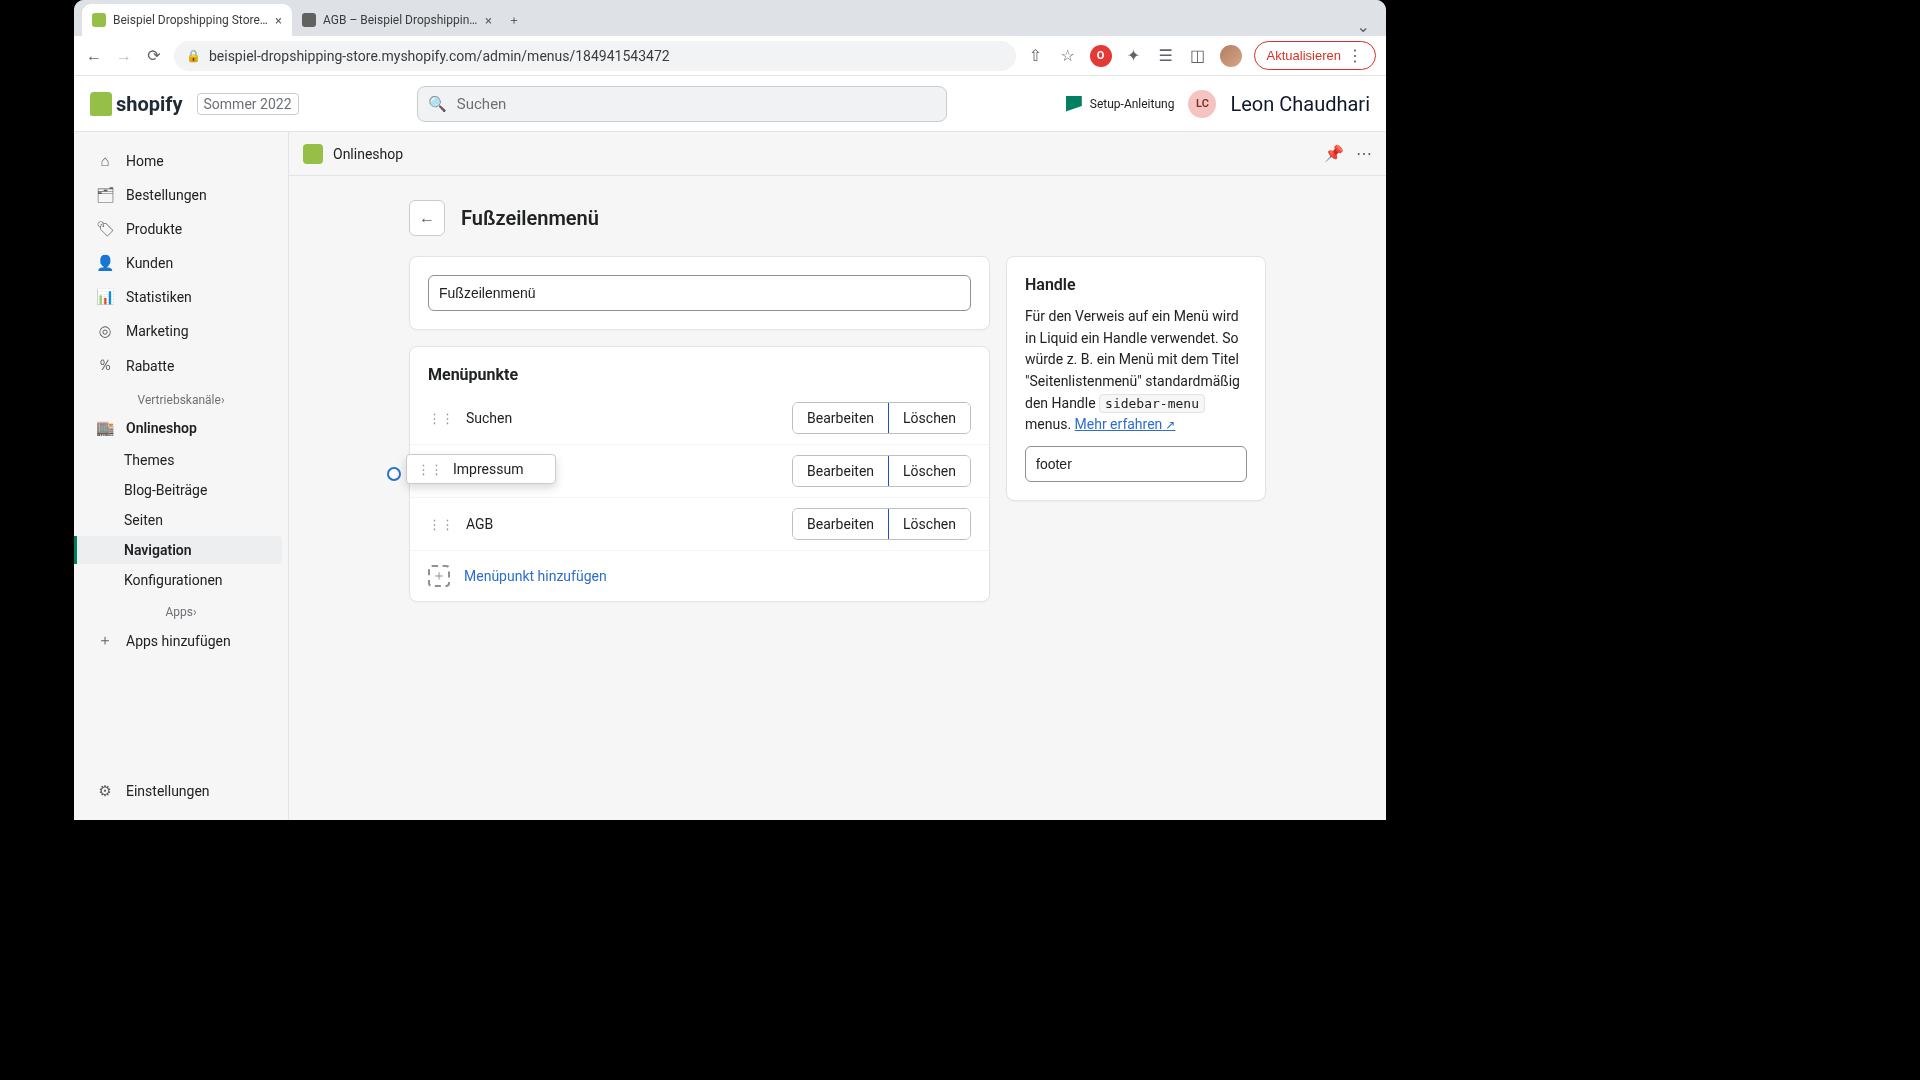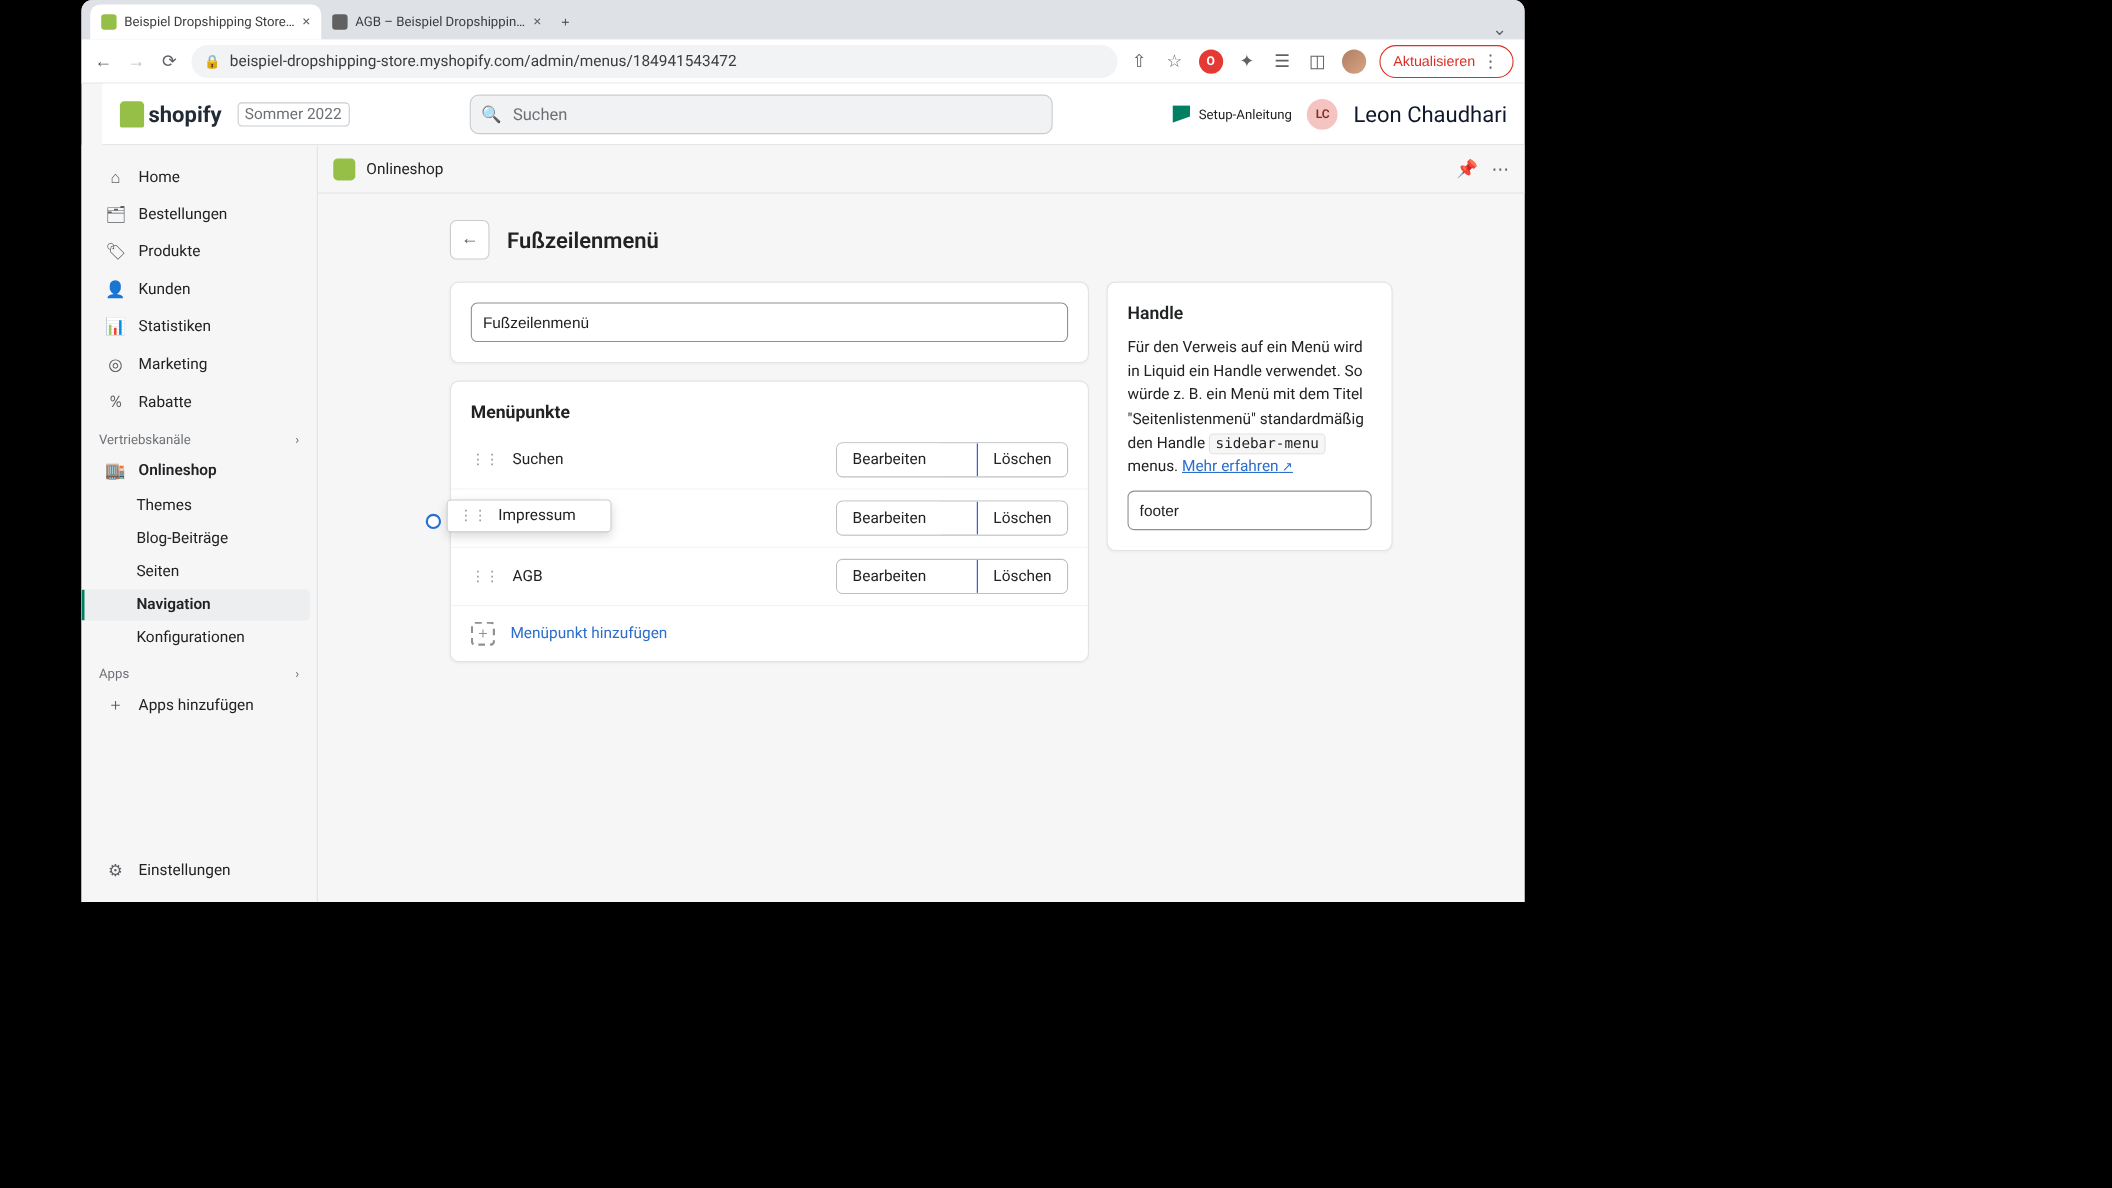--- a/index.html
+++ b/index.html
@@ -18,36 +18,36 @@
   .navicon { color: #5f6368; width: 20px; text-align: center; }
   .urlfield { flex: 1; display: flex; align-items: center; gap: 8px; background: #f1f3f4; border-radius: 16px; height: 30px; padding: 0 12px; color: #3c3c3c; font-size: 14px; }
   .lock { color: #5f6368; font-size: 12px; }
   .ext-group { display: flex; align-items: center; gap: 12px; }
   .ext { width: 22px; height: 22px; border-radius: 50%; display: flex; align-items: center; justify-content: center; color: #5f6368; }
   .ext.red { background: #e53935; color: #fff; font-size: 11px; font-weight: 700; }
   .avatarpic { width: 22px; height: 22px; border-radius: 50%; background: linear-gradient(135deg,#b07d62,#d7a684); }
   .updatebtn { border: 1px solid #d93025; color: #d93025; background: #fff; border-radius: 16px; padding: 4px 12px; font-size: 13px; display: flex; align-items: center; gap: 6px; }
   .dots { color: #5f6368; font-size: 16px; }
   
-  .topbar { height: 56px; background: #fff; border-bottom: 1px solid #e1e3e5; display: flex; align-items: center; padding: 0 16px; gap: 14px; margin-left: 19px; }
+  .topbar { height: 56px; background: #fff; border-bottom: 1px solid #e1e3e5; display: flex; align-items: center; padding: 0 16px; gap: 14px; }
   .logo { font-weight: 700; font-size: 20px; color: #212b36; display: flex; align-items: center; gap: 4px; }
   .logomark { width: 22px; height: 24px; background: #95bf47; border-radius: 4px 4px 2px 2px; position: relative; }
   .logobadge { font-size: 14px; color: #6d7175; border: 1px solid #c9cccf; border-radius: 4px; padding: 2px 6px; }
   .searchwrap { flex: 1; display: flex; justify-content: center; }
   .searchbox { width: 530px; height: 36px; background: #f1f2f3; border: 1px solid #c9cccf; border-radius: 8px; display: flex; align-items: center; padding: 0 10px; gap: 10px; color: #6d7175; font-size: 15px; }
   .setuplk { display: flex; align-items: center; gap: 8px; color: #202223; font-size: 12px; }
   .flag { width: 16px; height: 16px; background: #008060; display: inline-block; clip-path: polygon(0 0,100% 0,100% 65%,0 100%); }
   .avatarchip { width: 28px; height: 28px; border-radius: 50%; background: #f5c4c0; color: #7a2e28; font-size: 11px; font-weight: 600; display: flex; align-items: center; justify-content: center; }
   .username { font-size: 20px; color: #0f172a; }
   
   .mainrow { display: flex; height: calc(820px - 36px - 40px - 56px); }
   .sidebar { width: 215px; background: #f6f6f7; border-right: 1px solid #e1e3e5; padding: 12px 0; display: flex; flex-direction: column; font-size: 14px; }
   .navitem { display: flex; align-items: center; gap: 12px; padding: 7px 16px; color: #202223; cursor: pointer; border-radius: 4px; margin: 1px 6px; }
   .navitem .nicon { width: 18px; text-align: center; color: #5c5f62; font-size: 15px; }
-  .navsection { font-size: 12px; color: #6d7175; padding: 10px 16px 4px; display: flex; justify-content: space-between; align-items: center; }
+  .navsection { font-size: 12px; color: #6d7175; padding: 10px 16px 4px; display: flex; justify-content: center; align-items: center; }
   .subitem { padding: 6px 16px 6px 44px; color: #202223; cursor: pointer; margin: 1px 6px; border-radius: 4px; }
   .subitem.selected { background: #edeeef; font-weight: 600; border-left: 3px solid #008060; margin-left: 0; padding-left: 47px; border-radius: 0 4px 4px 0; }
   .navitem.bold { font-weight: 600; }
   .sidebar-bottom { margin-top: auto; }
   
   .content { flex: 1; background: #f6f6f7; overflow: auto; }
   .sectionbar { height: 44px; border-bottom: 1px solid #e1e3e5; background: #f6f6f7; display: flex; align-items: center; padding: 0 14px; gap: 10px; }
   .secticon { width: 20px; height: 20px; background: #95bf47; border-radius: 4px; }
   .sectactions { margin-left: auto; display: flex; gap: 12px; color: #8a6116; align-items: center; }
   .page { padding: 24px 120px; }
@@ -60,21 +60,21 @@
   .card { background: #fff; border: 1px solid #e1e3e5; border-radius: 8px; box-shadow: 0 1px 2px rgba(0,0,0,0.03); }
   .cardpad { padding: 18px; }
   .lbl { font-size: 14px; color: #202223; margin-bottom: 6px; display: block; }
   .txtinput { width: 100%; height: 36px; border: 1px solid #8c9196; border-radius: 6px; padding: 0 10px; font-size: 14px; color: #202223; background: #fff; }
   .cardtitle { font-size: 16px; font-weight: 700; color: #202223; padding: 18px 18px 8px; }
   .mlist { display: flex; flex-direction: column; }
   .mrow { display: flex; align-items: center; padding: 10px 18px; gap: 12px; border-top: 1px solid #f2f3f4; position: relative; }
   .mrow:first-child { border-top: none; }
   .drag { color: #8c9196; font-size: 13px; cursor: grab; }
   .mname { flex: 1; font-size: 14px; color: #202223; }
-  .btngroup { display: flex; border: 1px solid #babfc3; border-radius: 6px; overflow: hidden; gap: 32px; }
+  .btngroup { display: flex; border: 1px solid #babfc3; border-radius: 6px; overflow: hidden; }
   .btngroup .b { padding: 7px 14px; font-size: 14px; color: #202223; background: #fff; cursor: pointer; }
   .btngroup .b + .b { border-left: 1px solid #1d4ed8; }
   .dragging { position: absolute; left: -4px; top: 62px; width: 150px; height: 30px; background: #fff; border: 1px solid #c9cccf; border-radius: 4px; box-shadow: 0 4px 10px rgba(0,0,0,0.15); display: flex; align-items: center; gap: 10px; padding: 0 10px; font-size: 14px; color: #202223; z-index: 5; }
   .dragging::before { content: ""; position: absolute; left: -20px; top: 12px; width: 10px; height: 10px; border: 2px solid #2c6ecb; border-radius: 50%; background: #fff; }
   .dropline { height: 2px; background: #2c6ecb; margin: 0 16px 0 150px; }
   .mrow.dragrow { padding: 0; height: 0; border: none; }
   .addrow { display: flex; align-items: center; gap: 14px; padding: 14px 18px; border-top: 1px solid #f2f3f4; color: #2c6ecb; font-size: 14px; cursor: pointer; }
   .plusdash { width: 22px; height: 22px; border: 2px dashed #8c9196; border-radius: 4px; display: flex; align-items: center; justify-content: center; color: #8c9196; font-size: 14px; }
   .handletitle { font-size: 16px; font-weight: 600; color: #202223; margin-bottom: 12px; }
   .handletxt { font-size: 14px; color: #202223; line-height: 1.55; margin-bottom: 10px; }

